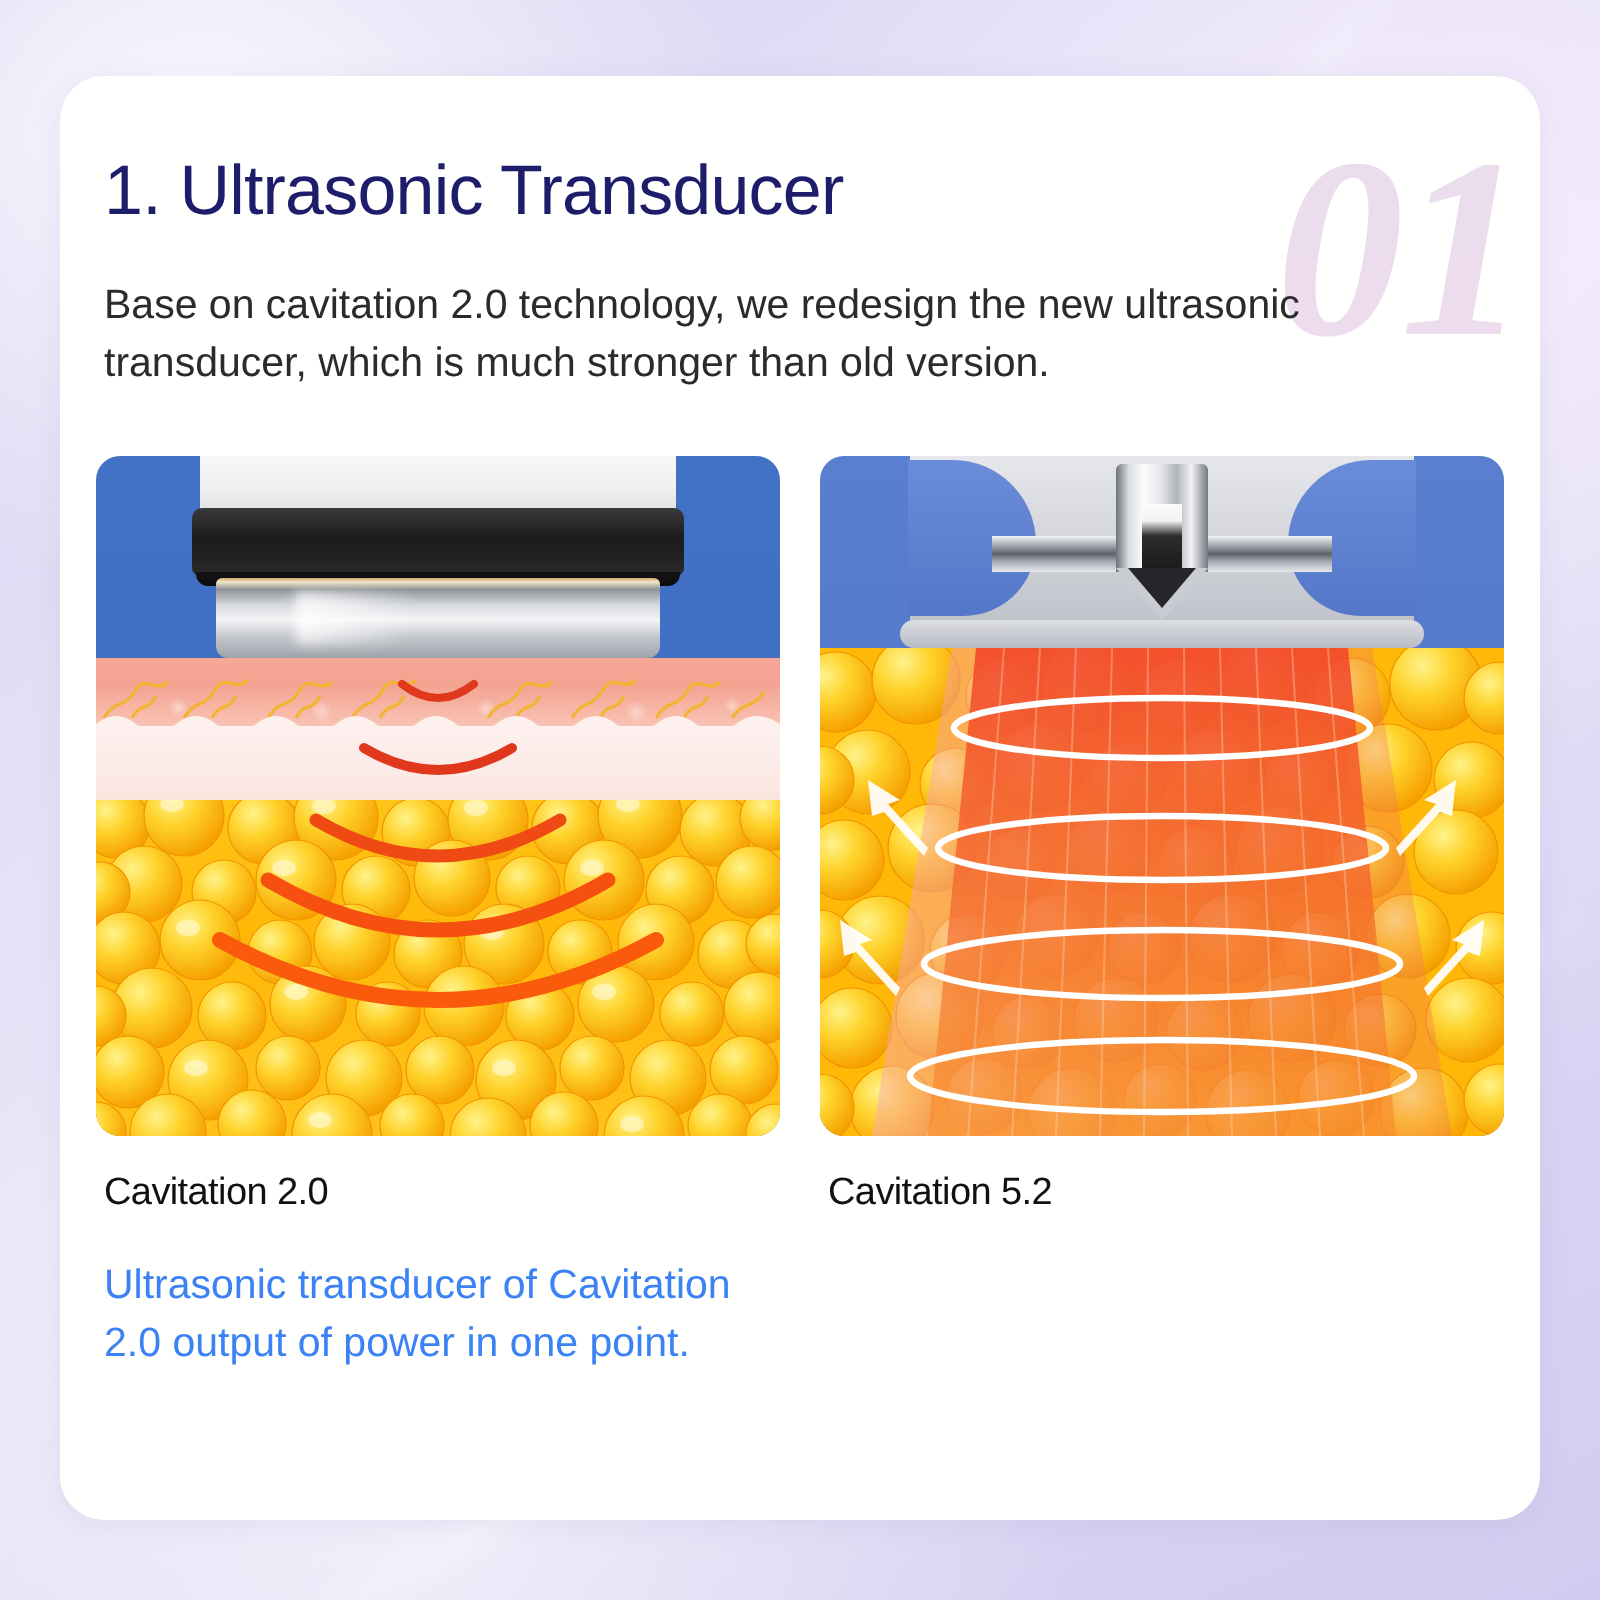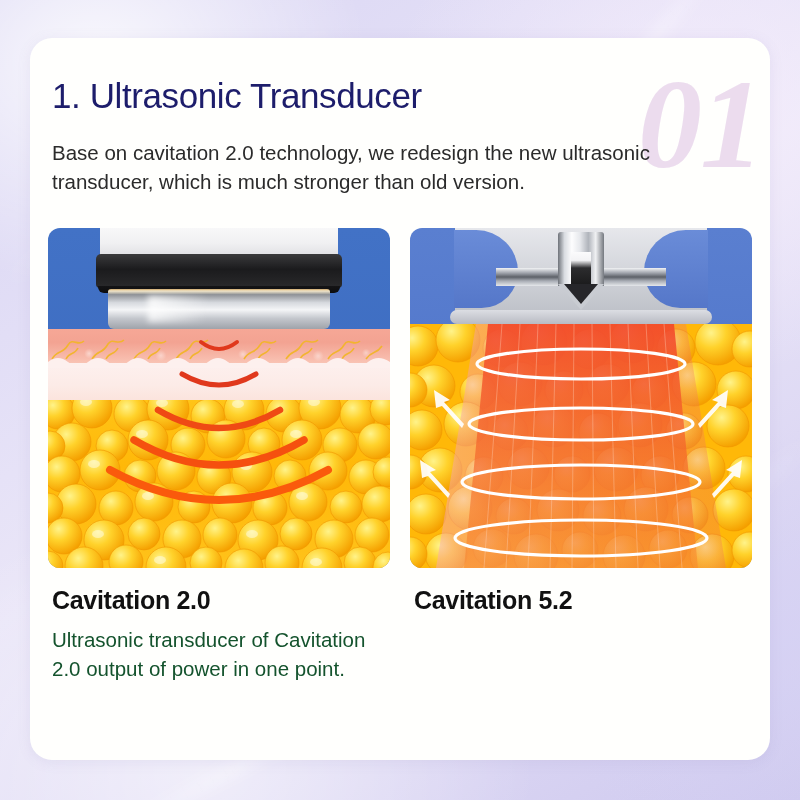--- a/index.html
+++ b/index.html
@@ -98,30 +98,30 @@
   .illus {
     position: relative;
     width: 342px;
     height: 340px;
     border-radius: 12px;
     overflow: hidden;
   }
 
   .panel-title {
     margin-top: 18px;
-    font-size: 25px;
-    font-weight: bold;
+    font-size: 19px;
+    font-weight: normal;
     color: #111;
     letter-spacing: -0.3px;
   }
   .panel-desc {
-    margin-top: 10px;
+    margin-top: 20px;
     font-size: 20.5px;
     line-height: 1.42;
-    color: #14532d;
+    color: #3b82f6;
   }
 
   
   .l-bg { position:absolute; inset:0; background: linear-gradient(180deg,#4272c6 0%, #3a68bd 100%); }
 
   
   .l-body {
     position:absolute; left:52px; top:-10px; width:238px; height:42px;
     background: linear-gradient(180deg,#fdfdfd 0%, #f0f0f2 60%, #dcdce0 100%);
     border-radius: 3px;

